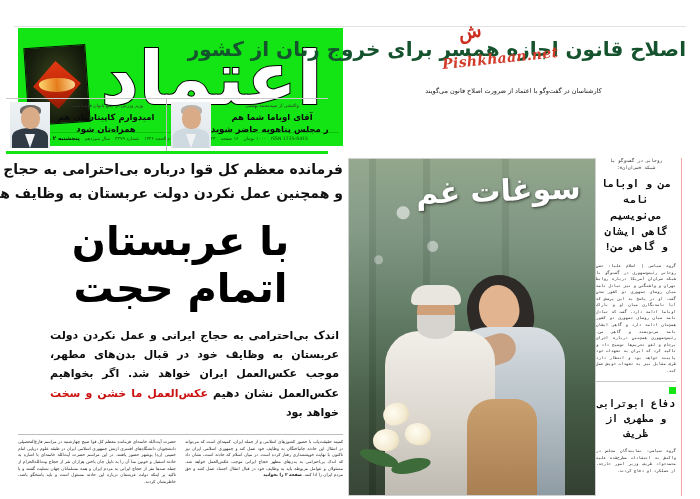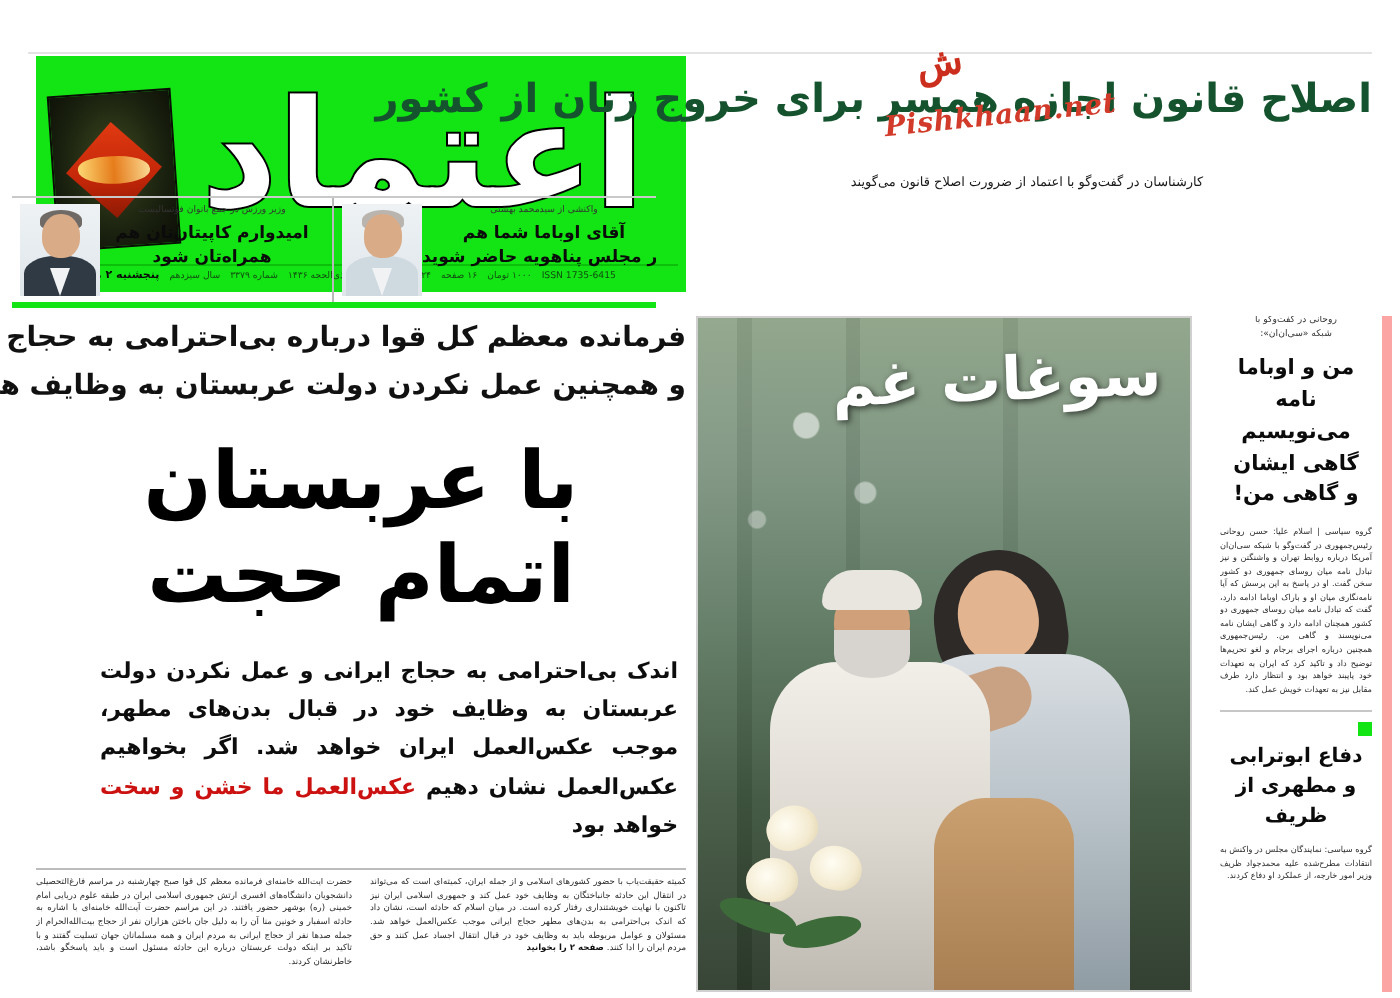--- a/index.html
+++ b/index.html
@@ -496,29 +496,30 @@
     bottom: 0;
     width: 70px;
     height: 96px;
     background: linear-gradient(180deg, #caa070 0%, #a87f52 100%);
     border-radius: 26px 22px 0 0;
   }
 
   
   .sidebar {
     position: absolute;
-    right: 4px;
+    right: 18px;
     top: 158px;
     width: 86px;
     height: 338px;
-    border-right: 5px solid #fca5a5;
+    border-right: 1px solid #fca5a5;
     padding-right: 5px;
     box-sizing: border-box;
     text-align: center;
     overflow: hidden;
+    font-family: Liberation Mono, monospace;
   }
   .sb-kicker {
     font-size: 4.6px;
     color: #333;
     line-height: 1.45;
   }
   .sb-title {
     margin-top: 6px;
     font-size: 10.5px;
     font-weight: bold;

